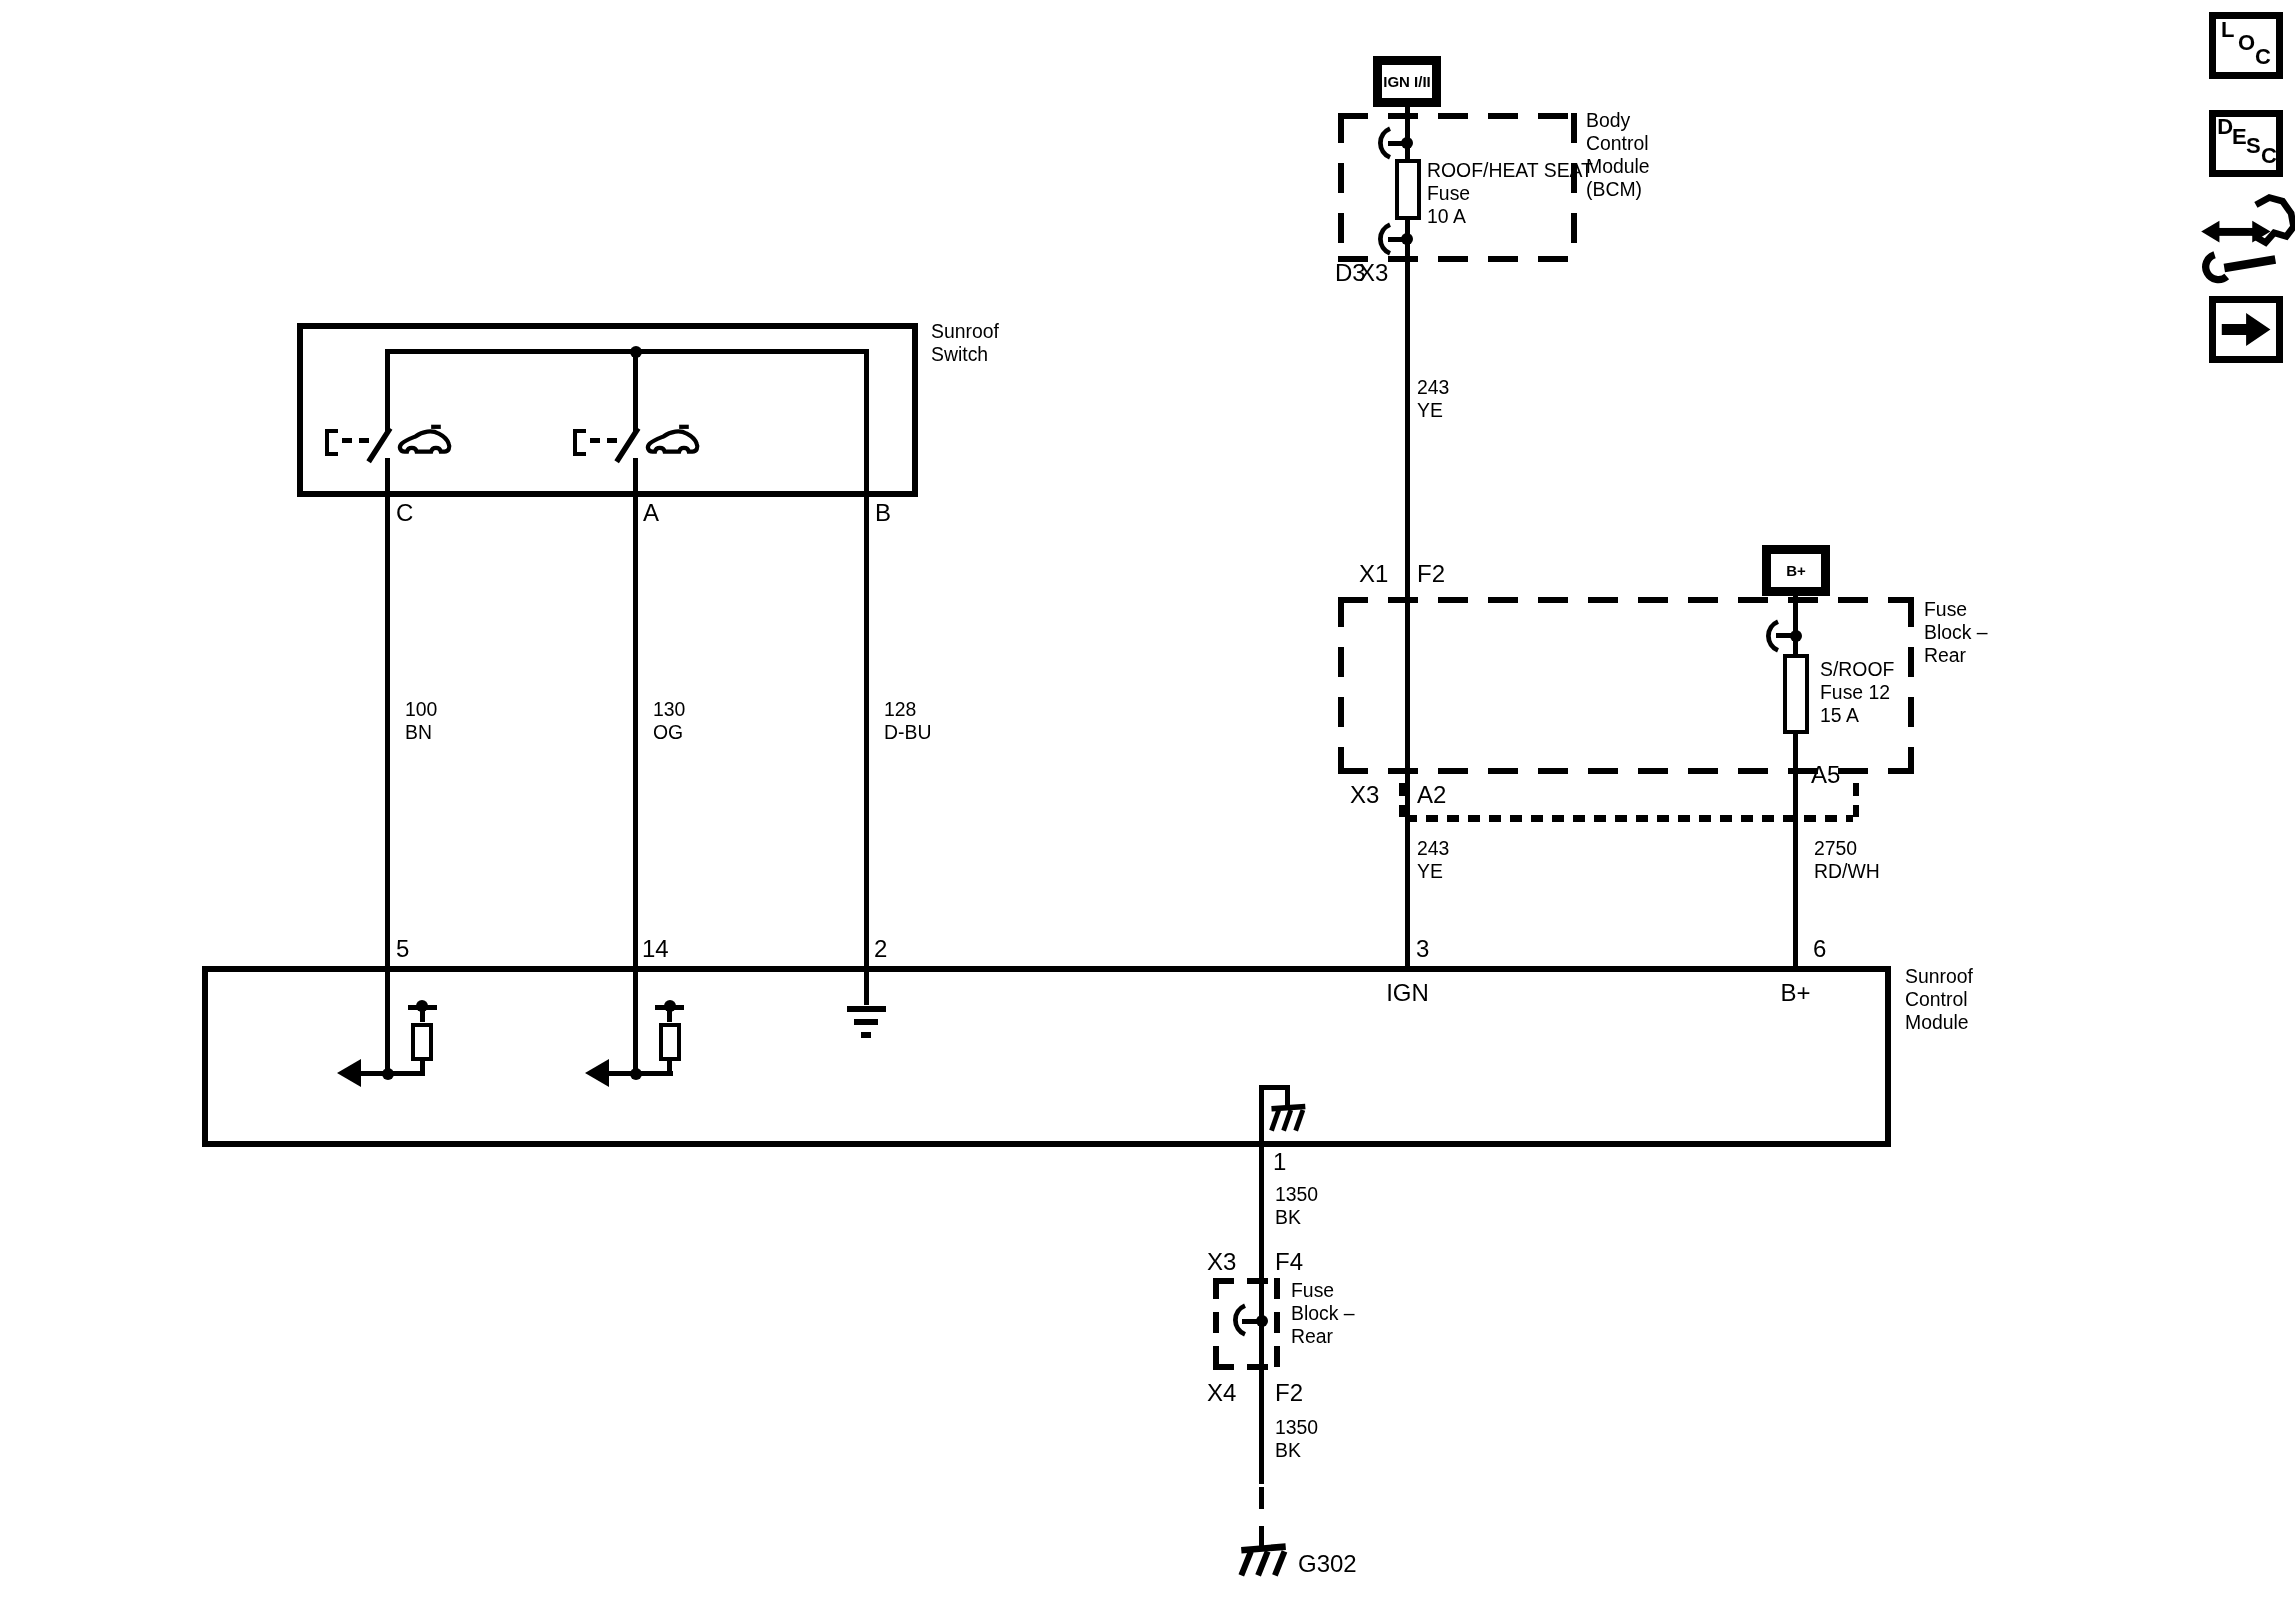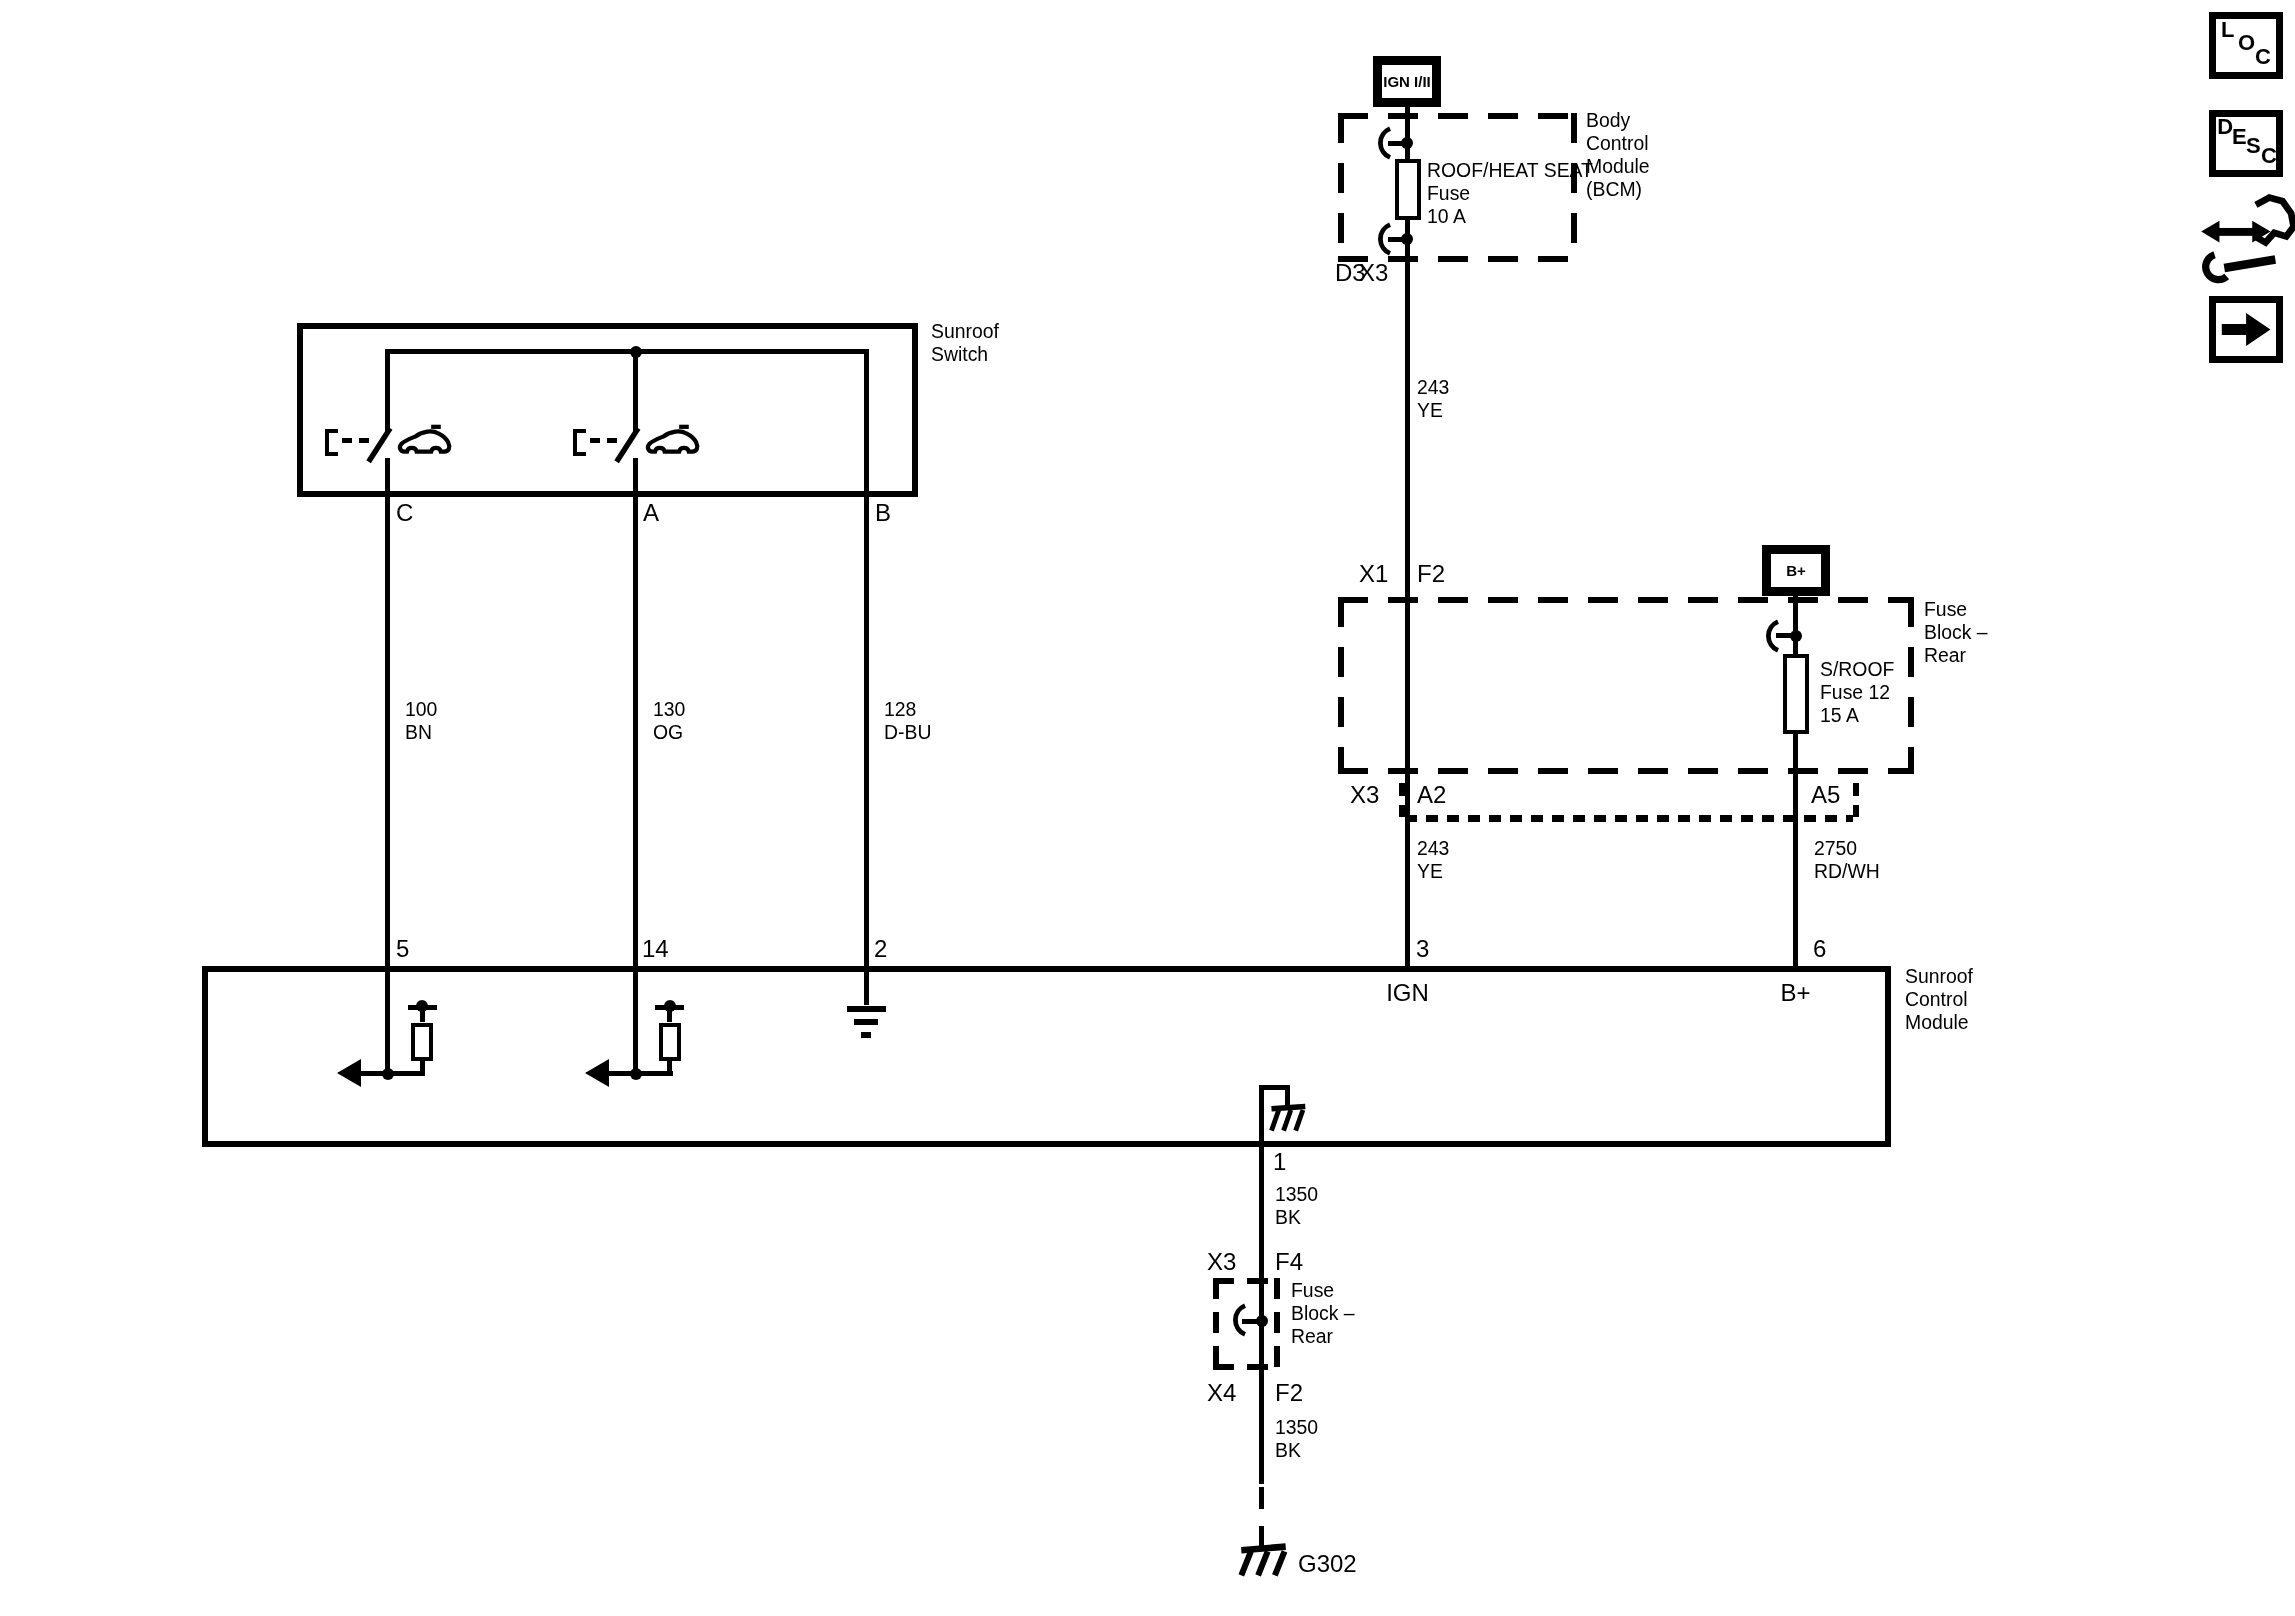--- a/index.html
+++ b/index.html
@@ -121,21 +121,21 @@
   <div class="ln" style="left:1776px;top:633px;width:22px;height:4.9px;"></div>
   <div class="dot" style="left:1790px;top:630px;"></div>
   <div class="fuse" style="left:1783px;top:654px;width:25.5px;height:80px;"></div>
   <div class="lbl" style="left:1820px;top:658px;">S/ROOF
 Fuse 12
 15 A</div>
 
   <div class="pin" style="left:1350px;top:784px;">X3</div>
   <div class="tick-v" style="left:1399px;top:783px;height:34px;"></div>
   <div class="pin" style="left:1417px;top:784px;">A2</div>
-  <div class="pin" style="left:1811px;top:784px;">A5</div>
+  <div class="pin" style="left:1811px;top:764px;">A5</div>
   <div class="tick-v" style="left:1853px;top:783px;height:34px;"></div>
   <div class="dot-h" style="left:1405px;top:815px;width:448px;"></div>
 
   <div class="lbl" style="left:1417px;top:837px;">243
 YE</div>
   <div class="lbl" style="left:1814px;top:837px;">2750
 RD/WH</div>
 
   <div class="solidbox" style="left:297px;top:323px;width:621px;height:174px;box-sizing:border-box;"></div>
   <div class="lbl" style="left:931px;top:320px;">Sunroof

